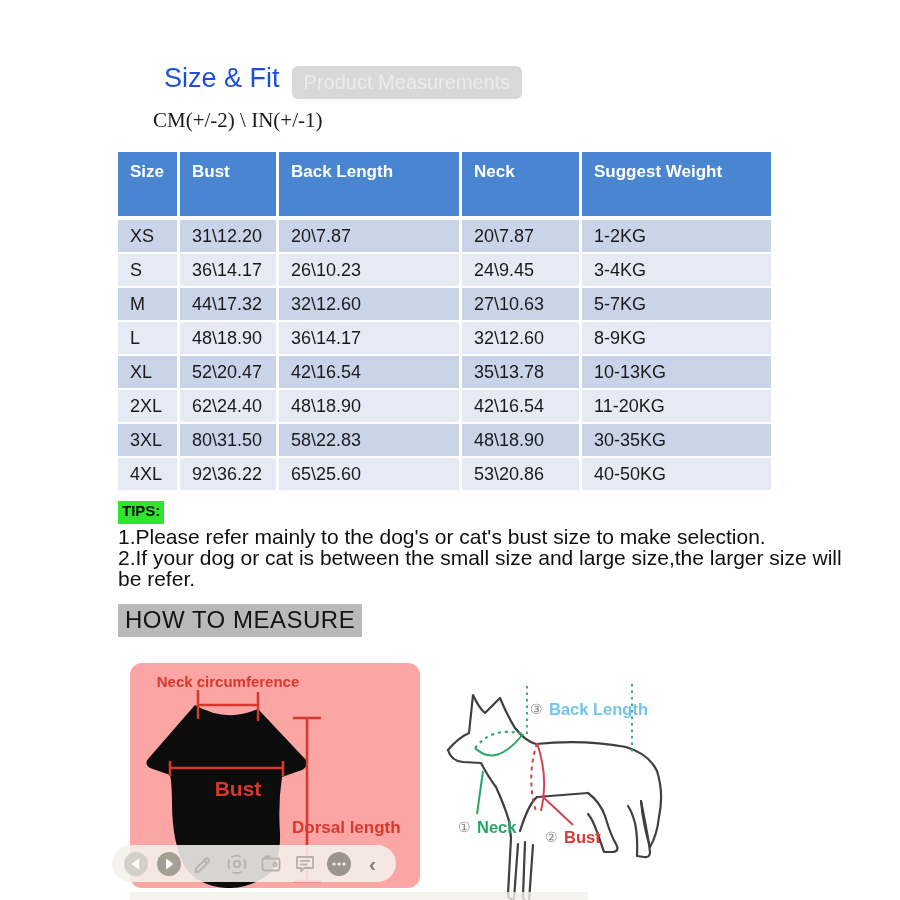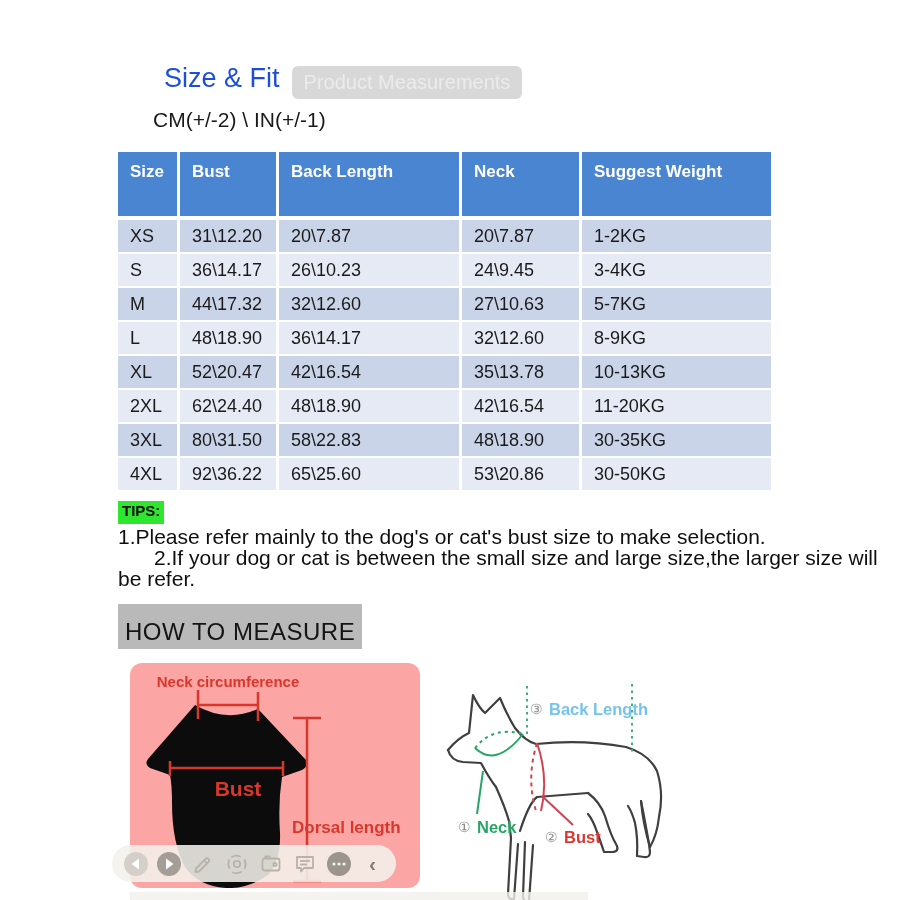--- a/index.html
+++ b/index.html
@@ -2,38 +2,38 @@
 <html><head>
 <meta charset="utf-8">
 <style>
   html,body{margin:0;padding:0;background:#fff;}
   .canvas{position:relative;width:900px;height:900px;background:#ffffff;overflow:hidden;
           font-family:"Liberation Sans",sans-serif;color:#111;}
   
   .page-title{position:absolute;left:164px;top:63px;font-size:27px;font-weight:normal;color:#1d4ed8;}
   .pm-badge{position:absolute;left:292px;top:66px;width:230px;height:33px;line-height:33px;
             background:#d8d8d8;color:#ebebeb;font-size:20px;text-align:center;border-radius:6px;}
-  .unit-note{position:absolute;left:153px;top:108px;font-size:21px;color:#1a1a1a;}
+  .unit-note{position:absolute;left:153px;top:108px;font-size:21px;color:#1a1a1a;font-family:Liberation Serif, serif;}
   
   .size-table{position:absolute;left:118px;top:152px;border-collapse:separate;border-spacing:0;}
   .size-table th{background:#4a85d1;color:#ffffff;font-size:17px;font-weight:bold;text-align:left;
                  vertical-align:top;padding:10px 0 0 12px;height:54px;
                  border-right:3px solid #fff;border-bottom:4px solid #fff;}
   .size-table td{font-size:18px;color:#1a1a1a;padding:0 0 0 12px;height:32px;
                  border-right:3px solid #fff;border-bottom:2px solid #fff;}
   .size-table tbody tr:nth-child(odd) td{background:#cad4e8;}
   .size-table tbody tr:nth-child(even) td{background:#e5eaf5;}
   
   .tips-label{position:absolute;left:118px;top:501px;background:#2ee62e;color:#0c0c0c;
               font-size:15px;font-weight:bold;padding:1px 4px 5px;}
   .tip-line{position:absolute;left:118px;font-size:21px;color:#0f0f0f;white-space:nowrap;}
-  .tip-1{top:525px;} .tip-2{top:546px;margin-left:36px;} .tip-3{top:567px;}
+  .tip-1{top:525px;} .tip-2{top:546px;} .tip-3{top:567px;}
   
   .htm-heading{position:absolute;left:118px;top:604px;background:#b9b9b9;color:#141414;
-               font-size:24px;padding:14px 7px 3px;letter-spacing:.5px;}
+               font-size:24px;padding:2px 7px 3px;letter-spacing:.5px;}
   
   .shirt-fig{position:absolute;left:130px;top:663px;width:290px;height:225px;
              background:#fca5a5;border-radius:12px;overflow:hidden;}
   svg text{font-family:"Liberation Sans",sans-serif;}
   
   .dog-fig{position:absolute;left:430px;top:668px;width:330px;height:232px;}
   
   .toolbar{position:absolute;left:112px;top:845px;width:284px;height:37px;border-radius:19px;
            background:rgba(244,241,236,.88);display:flex;align-items:center;
            justify-content:space-between;padding:0 10px;box-sizing:border-box;z-index:5;}
@@ -117,21 +117,21 @@
           <td>80\31.50</td>
           <td>58\22.83</td>
           <td>48\18.90</td>
           <td>30-35KG</td>
       </tr>
       <tr>
         <td>4XL</td>
           <td>92\36.22</td>
           <td>65\25.60</td>
           <td>53\20.86</td>
-          <td>30-50KG</td>
+          <td>40-50KG</td>
       </tr>
     </tbody>
   </table>
 
   <div class="tips-label">TIPS:</div>
   <div class="tip-line tip-1">1.Please refer mainly to the dog's or cat's  bust size to make selection.</div>
   <div class="tip-line tip-2">2.If your dog or cat is between the small size and large size,the larger size will</div>
   <div class="tip-line tip-3">be refer.</div>
 
   <div class="htm-heading">HOW TO MEASURE</div>

